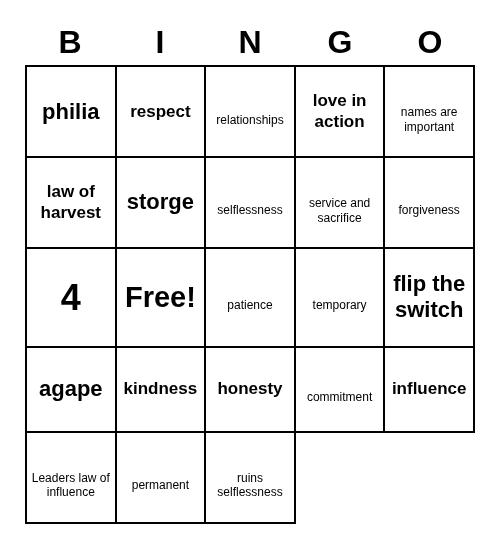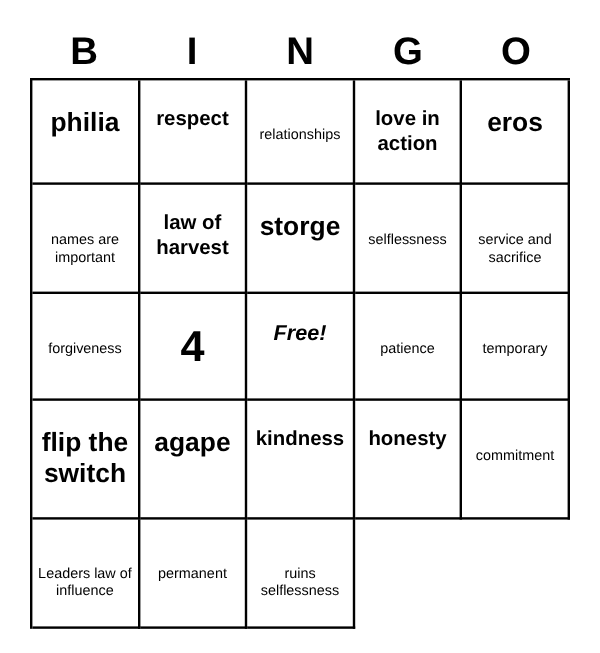--- a/index.html
+++ b/index.html
@@ -30,44 +30,43 @@
       display: grid;
       grid-template-columns: repeat(5, 1fr);
       border-left: 2px solid #000;
       border-top: 2px solid #000;
     }
     .cell {
       border-right: 2px solid #000;
       border-bottom: 2px solid #000;
       min-height: 85px;
       display: flex;
-      align-items: flex-start;
+      align-items: center;
       justify-content: center;
       text-align: center;
       padding: 22px 4px;
     }
     .cell span {
       line-height: 1.2;
     }
     .cell-large {
       font-size: 22px;
       font-weight: bold;
     }
     .cell-medium {
       font-size: 17px;
       font-weight: bold;
     }
     .cell-small {
       font-size: 12px;
       margin-top: 16px;
     }
     .cell-free {
-      font-size: 18px;
+      font-size: 29px;
       font-weight: bold;
-      font-style: italic;
     }
     .cell-number {
       font-size: 36px;
       font-weight: bold;
     }
   </style>
 </head>
 <body>
 
 <div class="bingo-container">
@@ -83,23 +82,20 @@
         <span class="cell-large">philia</span>
       </div>
       <div class="cell">
         <span class="cell-medium">respect</span>
       </div>
       <div class="cell">
         <span class="cell-small">relationships</span>
       </div>
       <div class="cell">
         <span class="cell-medium">love in action</span>
-      </div>
-      <div class="cell">
-        <span class="cell-large">eros</span>
       </div>
       <div class="cell">
         <span class="cell-small">names are important</span>
       </div>
       <div class="cell">
         <span class="cell-medium">law of harvest</span>
       </div>
       <div class="cell">
         <span class="cell-large">storge</span>
       </div>
@@ -133,20 +129,23 @@
       <div class="cell">
         <span class="cell-medium">kindness</span>
       </div>
       <div class="cell">
         <span class="cell-medium">honesty</span>
       </div>
       <div class="cell">
         <span class="cell-small">commitment</span>
       </div>
       <div class="cell">
+        <span class="cell-medium">influence</span>
+      </div>
+      <div class="cell">
         <span class="cell-small">Leaders law of influence</span>
       </div>
       <div class="cell">
         <span class="cell-small">permanent</span>
       </div>
       <div class="cell">
         <span class="cell-small">ruins selflessness</span>
       </div>
     </div>
 </div>

